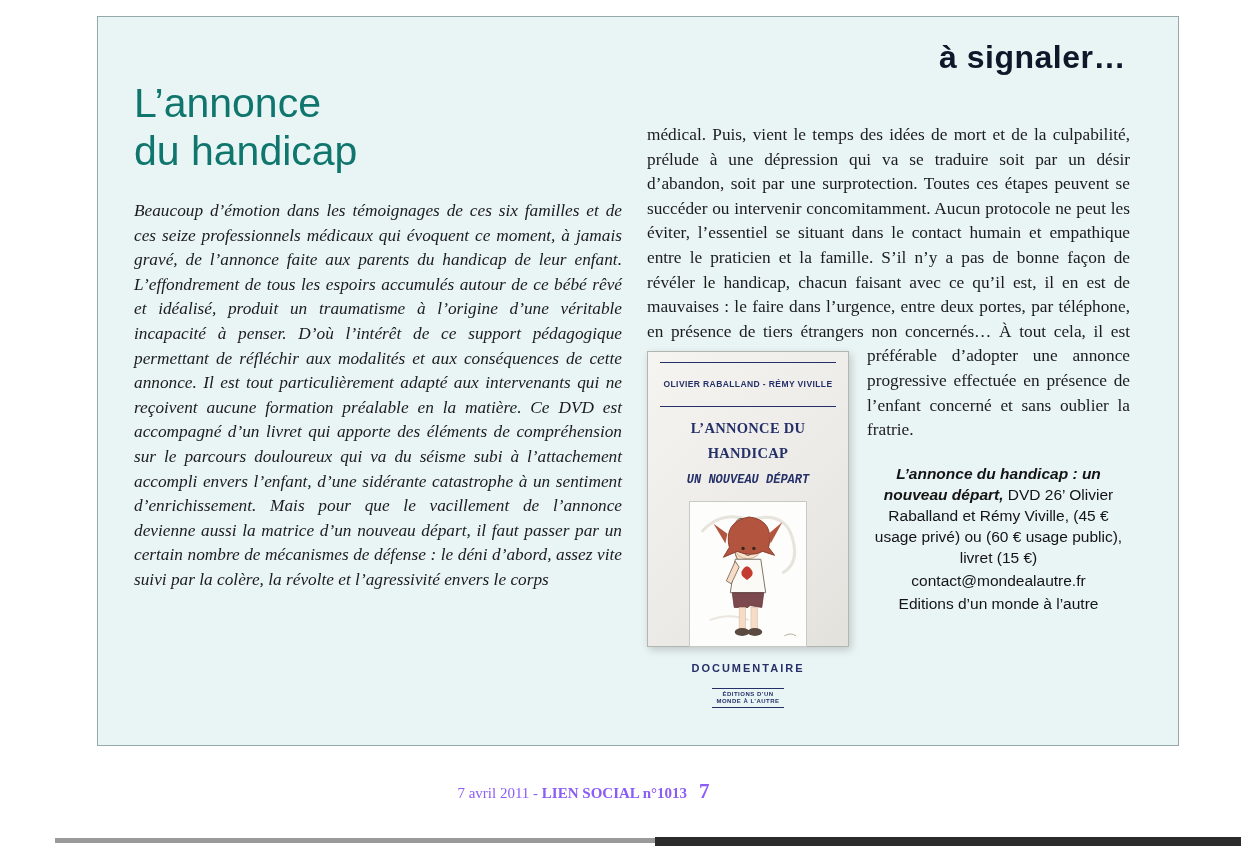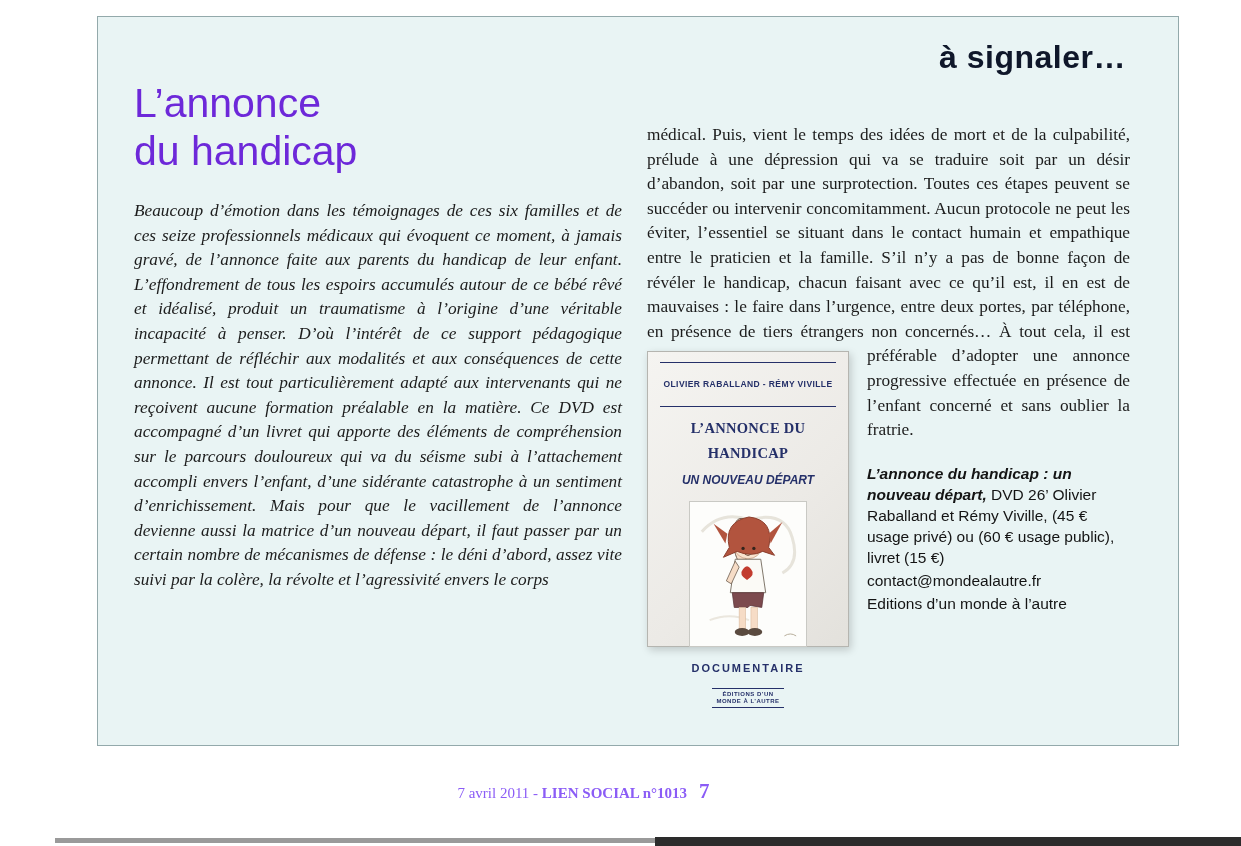--- a/index.html
+++ b/index.html
@@ -8,48 +8,48 @@
 
   .page-box { position:absolute; left:97px; top:16px; width:1082px; height:730px;
               background:#e9f4f4; border:1px solid #93a9ab; }
 
   .section-label { position:absolute; top:22px; right:52px;
                    font-family:"Liberation Sans", sans-serif; font-weight:700;
                    font-size:32px; color:#0f172a; letter-spacing:0.5px; }
 
   .title { position:absolute; left:36px; top:62px;
            font-family:"Liberation Sans", sans-serif; font-weight:400;
-           font-size:41px; line-height:48px; color:#6d28d9; }
+           font-size:41px; line-height:48px; color:#0f766e; }
 
   .col { position:absolute; font-size:17.3px; line-height:24.6px; text-align:justify; color:#1c1c1c; }
   .col-left  { left:36px;  top:182px; width:488px;font-style:italic; }
   .col-right { left:549px; top:106px; width:483px; }
 
   .dvd { float:left; width:202px; height:296px; margin:7px 18px 4px 0;
          background:linear-gradient(135deg,#f5f4f1 0%,#eceae6 60%,#e3e1dc 100%);
          border:1px solid #b5b5b0; box-shadow:2px 3px 8px rgba(0,0,0,.18);
          padding:10px 12px; text-align:center;
          font-family:"Liberation Sans", sans-serif; }
   .dvd-authors { font-size:8.5px; font-weight:700; color:#253069; letter-spacing:.4px;
                  border-top:1px solid #253069; border-bottom:1px solid #253069;
                  padding:9px 0; text-transform:uppercase; }
   .dvd-title { margin-top:9px; font-family:"Liberation Serif", serif; font-size:14.5px;
                font-weight:700; color:#253069; letter-spacing:.3px; }
-  .dvd-subtitle { margin-top:3px; font-family:Liberation Sans, sans-serif; font-size:12px;
+  .dvd-subtitle { margin-top:3px; font-family:Liberation Mono, monospace; font-size:12px;
                   font-style:italic; font-weight:700; color:#253069; }
   .dvd-art { margin:8px auto 0; width:118px; height:146px; background:#fdfdfb;
              border:1px solid #c9c9c4; position:relative; overflow:hidden; }
   .dvd-art svg { display:block; width:100%; height:100%; }
   .dvd-genre { margin-top:9px; font-size:11px; font-weight:700; color:#253069; letter-spacing:2px; }
   .dvd-publisher { margin:8px auto 0; font-size:6px; color:#253069; width:72px; line-height:7px;
                    border-top:1px solid #253069; border-bottom:1px solid #253069;
                    padding:2px 0; font-weight:700; letter-spacing:.5px; }
 
   .caption { overflow:hidden; margin-top:20px; font-family:"Liberation Sans", sans-serif;
-             font-size:15.5px; line-height:21px; text-align:left; color:#141414; }
+             font-size:15.5px; line-height:21px; text-align:center; color:#141414; }
   .cap-bi { font-weight:700; font-style:italic; }
   .caption .cap-line { margin-top:2px; }
 
   .footer { position:absolute; top:779px; left:0; width:1167px; text-align:center;
             font-family:Liberation Serif, serif; font-size:15px; color:#8b5cf6; }
   .f-mag { font-weight:700; }
   .f-num { font-weight:700; font-size:21px; margin-left:12px; }
 
   .scan-bar-left  { position:absolute; left:55px;  bottom:3px; width:600px; height:5px; background:#9a9a9a; }
   .scan-bar-right { position:absolute; left:655px; bottom:0;   width:586px; height:9px; background:#2c2c2c; }

